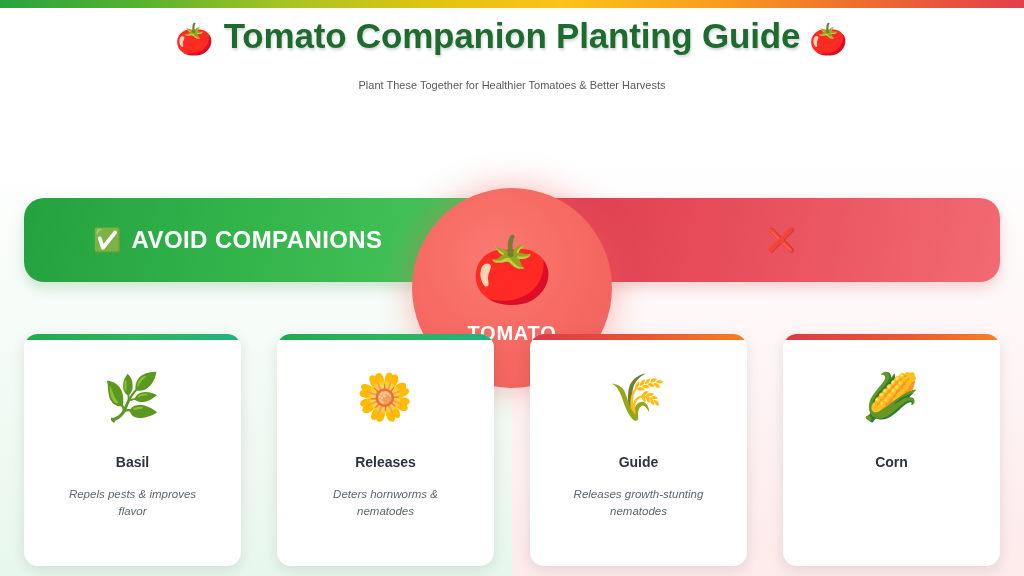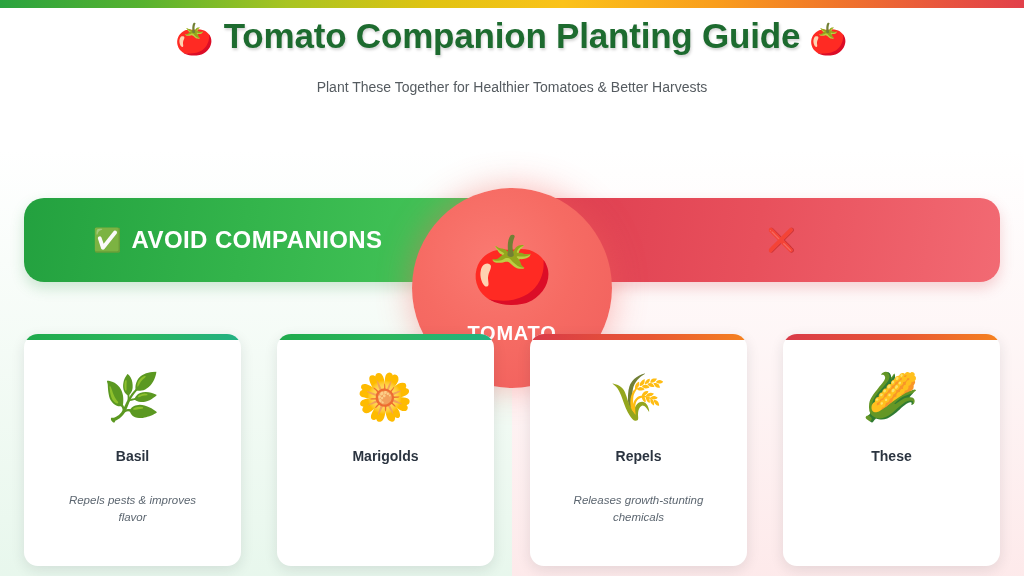--- a/index.html
+++ b/index.html
@@ -71,21 +71,21 @@
     text-shadow: 1px 2px 3px rgba(0,0,0,0.18);
     line-height: 1.25;
   }
   .title .emoji {
     font-size: 31px;
     vertical-align: -2px;
     text-shadow: none;
   }
   .subtitle {
     margin: 19px 0 0 0;
-    font-size: 14px;
+    font-size: 11px;
     color: #555b60;
     font-weight: normal;
   }
 
   
   .banner {
     position: absolute;
     left: 24px; top: 198px;
     width: 976px; height: 84px;
     display: flex;
@@ -178,27 +178,27 @@
   .accent-bad  { background: linear-gradient(90deg, #d93a48 0%, #e85734 55%, #f5821f 100%); }
 
   .card-emoji {
     font-size: 46px;
     line-height: 1;
     height: 62px;
     display: flex;
     align-items: center;
   }
   .card-name {
-    margin-top: 20px;
+    margin-top: 26px;
     font-size: 14px;
     font-weight: bold;
     color: #2b3440;
   }
   .card-desc {
-    margin-top: 28px;
+    margin-top: 16px;
     font-size: 11.5px;
     font-style: italic;
     color: #5c6670;
     text-align: center;
     line-height: 1.45;
     max-width: 150px;
   }
 </style>
 </head>
 <body>
@@ -235,31 +235,32 @@
     <div class="card">
       <div class="card-accent accent-good"></div>
       <div class="card-emoji">🌿</div>
       <div class="card-name">Basil</div>
       <div class="card-desc">Repels pests &amp; improves flavor</div>
     </div>
 
     <div class="card">
       <div class="card-accent accent-good"></div>
       <div class="card-emoji">🌼</div>
-      <div class="card-name">Marigolds</div>
+      <div class="card-name">Releases</div>
+      <div class="card-desc">Deters hornworms &amp; nematodes</div>
     </div>
 
     <div class="card">
       <div class="card-accent accent-bad"></div>
       <div class="card-emoji">🌾</div>
-      <div class="card-name">Repels</div>
-      <div class="card-desc">Releases growth-stunting chemicals</div>
+      <div class="card-name">Guide</div>
+      <div class="card-desc">Releases growth-stunting nematodes</div>
     </div>
 
     <div class="card">
       <div class="card-accent accent-bad"></div>
       <div class="card-emoji">🌽</div>
-      <div class="card-name">These</div>
+      <div class="card-name">Corn</div>
     </div>
 
   </div>
 
 </div>
 
 </body></html>

